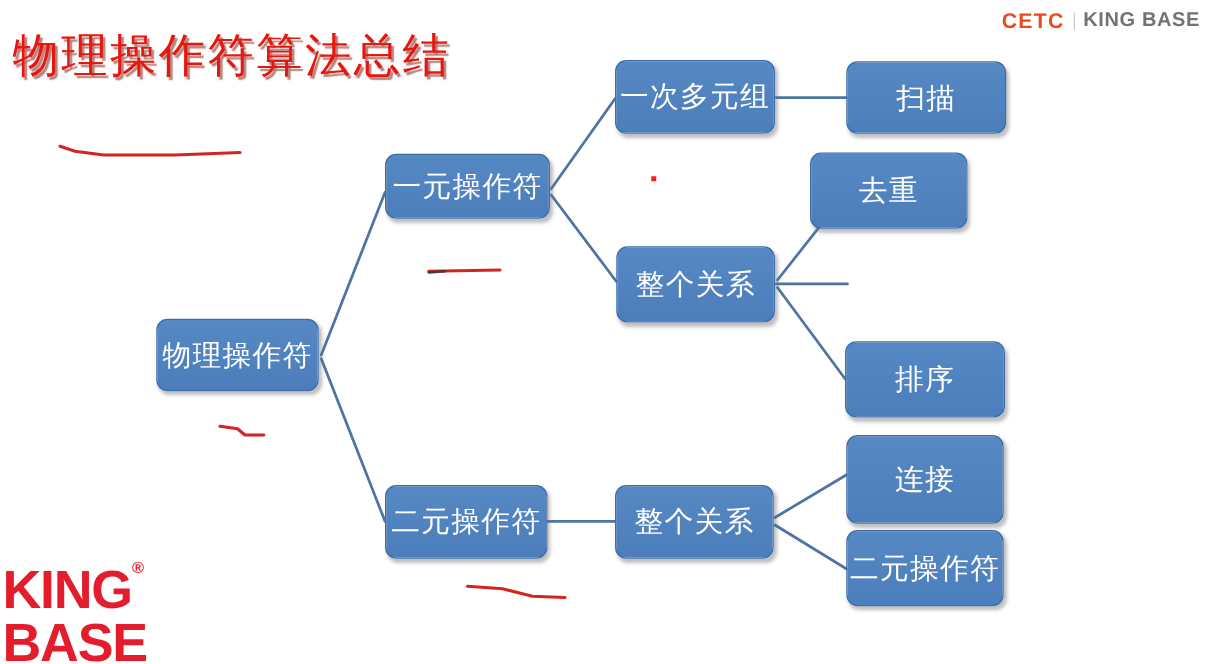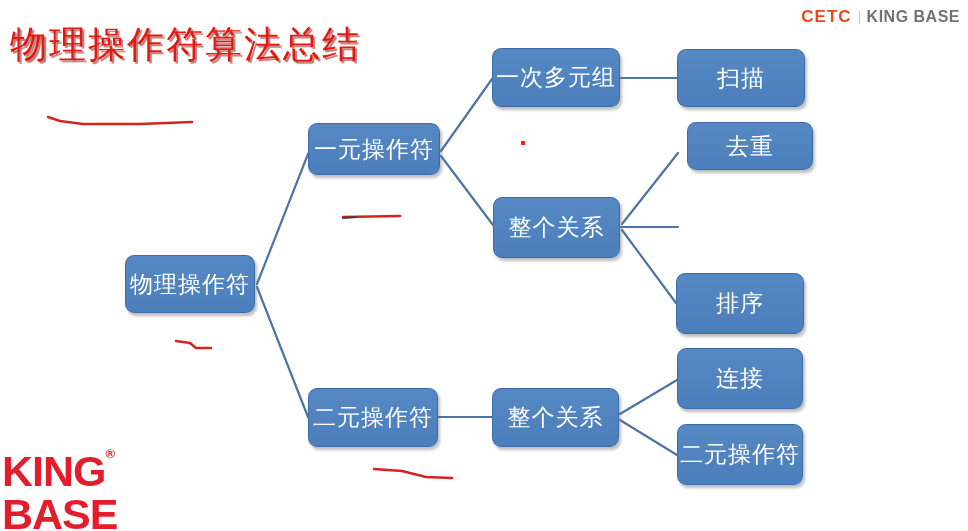--- a/index.html
+++ b/index.html
@@ -129,30 +129,30 @@
   </div>
 
   <div class="node" style="left:492px;top:388px;width:127px;height:59px">
     <span>整个关系</span>
   </div>
 
   <div class="node" style="left:677px;top:49px;width:128px;height:58px">
     <span>扫描</span>
   </div>
 
-  <div class="node" style="left:687px;top:122px;width:126px;height:48px">
+  <div class="node" style="left:648px;top:122px;width:126px;height:61px">
     <span>去重</span>
   </div>
 
 
   <div class="node" style="left:676px;top:273px;width:128px;height:61px">
     <span>排序</span>
   </div>
 
-  <div class="node" style="left:677px;top:348px;width:126px;height:61px">
+  <div class="node" style="left:677px;top:348px;width:126px;height:71px">
     <span>连接</span>
   </div>
 
   <div class="node" style="left:677px;top:424px;width:126px;height:61px">
     <span>二元操作符</span>
   </div>
 
 </div>
 
 </body></html>

